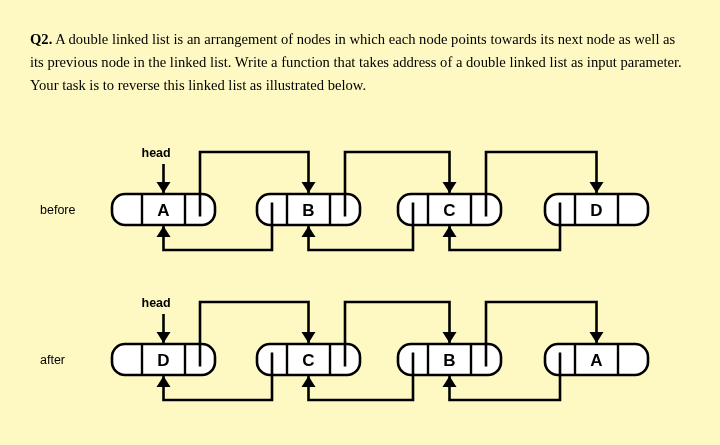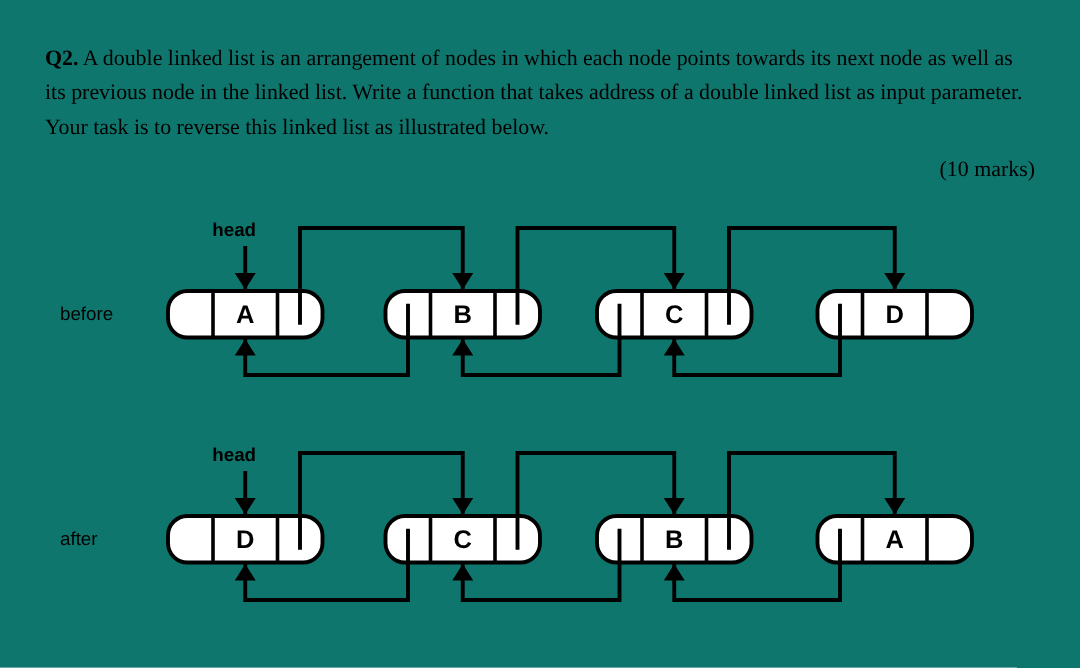--- a/index.html
+++ b/index.html
@@ -12,21 +12,21 @@
     width: 720px;
     height: 445px;
     position: relative;
     overflow: hidden;
     font-family: "Liberation Serif", serif;
     color: #000000;
   }
   .page {
     position: absolute;
     inset: 0;
-    background: #0f766e;
+    background: #fef9c3;
   }
 
   
   .question-block {
     position: absolute;
     left: 30px;
     top: 28px;
     width: 660px;
   }
   .question-para {
@@ -102,21 +102,20 @@
 </style>
 </head>
 <body>
 
 <div class="page">
 
   <div class="question-block">
     <p class="question-para"><span class="q-label">Q2.</span><span> A double linked list is an arrangement of nodes in which each node points towards its next node as well as its previous node in the linked list. Write a function that takes address of a double linked list as input parameter. Your task is to reverse this linked list as illustrated below.</span></p>
   </div>
 
-  <div class="marks-line">(10 marks)</div>
 
   <div class="diagram-wrap">
     <svg class="diagram" id="diagram-svg" width="720" height="310" viewBox="0 0 720 310">
         <text x="40" y="81.5" class="row-label">before</text>
         <g>
           <rect x="112" y="62" width="103" height="31" rx="13" ry="13" class="node-shell"></rect>
           <line x1="142" y1="62" x2="142" y2="93" class="node-div"></line>
           <line x1="185" y1="62" x2="185" y2="93" class="node-div"></line>
           <text x="163.5" y="83.5" class="node-value">A</text>
         </g>

